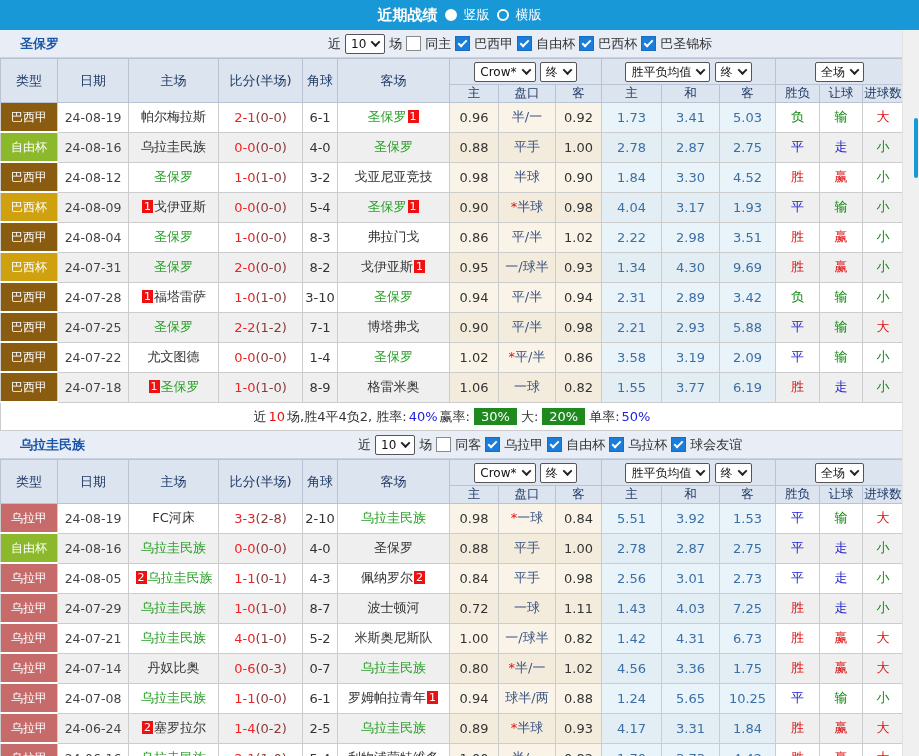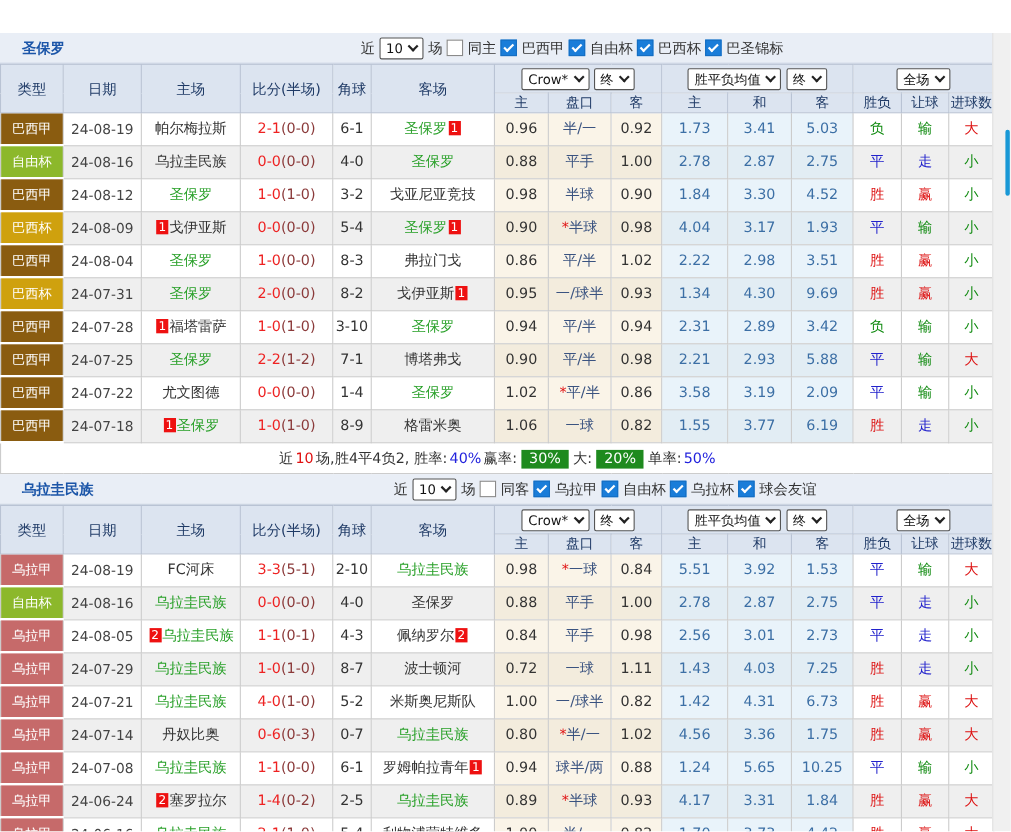--- a/index.html
+++ b/index.html
@@ -62,20 +62,27 @@
   .seg-gb{background:#1e8a1e;color:#fff;padding:1px 7px;margin:0 3px;}
   
   .scrollbar{position:absolute;top:30px;right:0;width:16px;height:726px;background:#f0f0f0;border-left:1px solid #e2e2e2;}
   .scroll-thumb{position:absolute;top:88px;right:1px;width:4px;height:60px;background:#1898d6;border-radius:2px;}
 </style>
 </head>
 <body>
 
 <div class="page">
 
+  <div class="titlebar">
+    <span class="title">近期战绩</span>
+    <span class="radio sel"></span>
+    <span class="radio-label">竖版</span>
+    <span class="radio"></span>
+    <span class="radio-label">横版</span>
+  </div>
 
   <div class="content">
 
     <div class="sec-header sec1">
       <span class="team-name">圣保罗</span>
       <span class="filters">
         <span>近</span>
         <span class="selbox">
             <span>10</span>
           </span>
@@ -409,21 +416,21 @@
           <th>胜负</th>
           <th>让球</th>
           <th>进球数</th>
         </tr>
       </thead>
       <tbody>
           <tr>
             <td class="league-cell" style="background: rgb(198, 106, 106);">乌拉甲</td>
             <td class="date-cell">24-08-19</td>
             <td><span class="team black">FC河床</span></td>
-            <td><span class="ft">3-3</span><span class="ht">(5-1)</span></td>
+            <td><span class="ft">3-3</span><span class="ht">(2-8)</span></td>
             <td>2-10</td>
             <td><span class="team green">乌拉圭民族</span></td>
             <td class="bg-beige">0.98</td>
             <td class="bg-beige"><span class="star">*</span><span class="hc-text">一球</span></td>
             <td class="bg-beige">0.84</td>
             <td class="bg-blue avg">5.51</td>
             <td class="bg-blue avg">3.92</td>
             <td class="bg-blue avg">1.53</td>
             <td class="c-blue">平</td>
             <td class="c-green">输</td>

